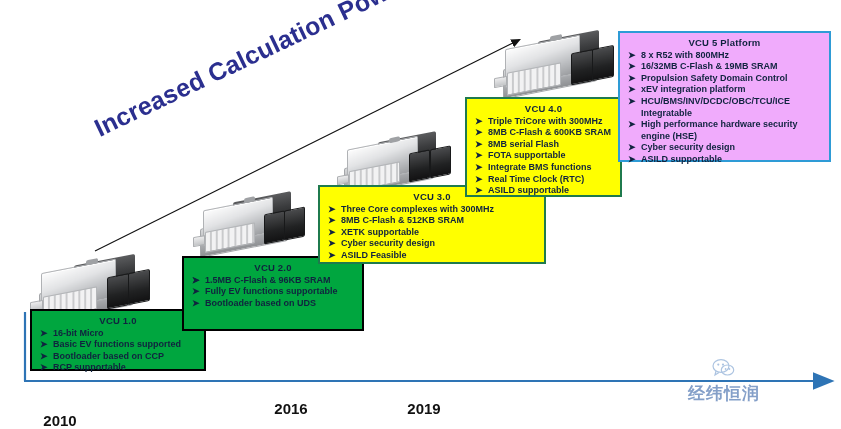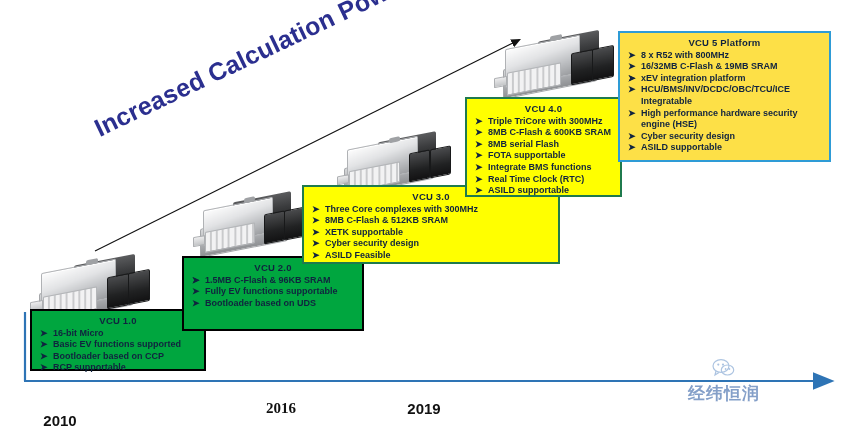--- a/index.html
+++ b/index.html
@@ -100,21 +100,21 @@
     border:2px solid #000000;
     color:#10233f;
   }
   .box.green .box-title{color:#10233f;}
   .box.yellow{
     background:#ffff00;
     border:2px solid #1f7a4d;
     color:#10233f;
   }
   .box.purple{
-    background:#fde047;
+    background:#f0abfc;
     border:2px solid #2e9bd6;
     color:#10233f;
   }
 
   
   .axis{position:absolute;left:0;top:0;width:841px;height:429px;pointer-events:none;}
   .year{
     position:absolute;
     top:400px;
     font-size:15px;
@@ -218,21 +218,21 @@
   <div class="box green" style="left:182px;top:256px;width:182px;height:75px;">
     <div class="box-title">VCU 2.0</div>
     <ul>
       <li><span class="bullet">➤</span></li>
       <li><span class="bullet">➤</span><span>1.5MB C-Flash &amp; 96KB SRAM</span></li>
       <li><span class="bullet">➤</span><span>Fully EV functions supportable</span></li>
       <li><span class="bullet">➤</span><span>Bootloader based on UDS</span></li>
     </ul>
   </div>
 
-  <div class="box yellow" style="left:302px;top:185px;width:258px;height:79px;">
+  <div class="box yellow" style="left:318px;top:185px;width:228px;height:79px;">
     <div class="box-title">VCU 3.0</div>
     <ul>
       <li><span class="bullet">➤</span><span>Three Core complexes with 300MHz</span></li>
       <li><span class="bullet">➤</span><span>8MB C-Flash &amp; 512KB SRAM</span></li>
       <li><span class="bullet">➤</span><span>XETK supportable</span></li>
       <li><span class="bullet">➤</span><span>Cyber security design</span></li>
       <li><span class="bullet">➤</span><span>ASILD Feasible</span></li>
     </ul>
   </div>
 
@@ -247,41 +247,41 @@
       <li><span class="bullet">➤</span><span>Real Time Clock (RTC)</span></li>
       <li><span class="bullet">➤</span><span>ASILD supportable</span></li>
     </ul>
   </div>
 
   <div class="box purple" style="left:618px;top:31px;width:213px;height:131px;">
     <div class="box-title">VCU 5 Platform</div>
     <ul>
       <li><span class="bullet">➤</span><span>8 x R52 with 800MHz</span></li>
       <li><span class="bullet">➤</span><span>16/32MB C-Flash &amp; 19MB SRAM</span></li>
-      <li><span class="bullet">➤</span></li>
+      <li><span class="bullet">➤</span><span>Propulsion Safety Domain Control</span></li>
       <li><span class="bullet">➤</span><span>xEV integration platform</span></li>
       <li><span class="bullet">➤</span><span>HCU/BMS/INV/DCDC/OBC/TCU/ICE Integratable</span></li>
       <li><span class="bullet">➤</span><span>High performance hardware security engine (HSE)</span></li>
       <li><span class="bullet">➤</span><span>Cyber security design</span></li>
       <li><span class="bullet">➤</span><span>ASILD supportable</span></li>
     </ul>
   </div>
 
   <svg class="axis" viewBox="0 0 841 429">
     <defs>
       <marker id="axisarrow" markerWidth="10" markerHeight="10" refX="7" refY="5" orient="auto">
         <polygon points="0,1 10,5 0,9" fill="#2e74b5"></polygon>
       </marker>
     </defs>
     <line x1="24" y1="381" x2="828" y2="381" stroke="#2e74b5" stroke-width="2.2" marker-end="url(#axisarrow)"></line>
     <line x1="25" y1="312" x2="25" y2="381" stroke="#2e74b5" stroke-width="2.2"></line>
   </svg>
 
   <div class="year" style="left:60px;margin-top:12px;">2010</div>
-  <div class="year" style="left:281px;font-family:Liberation Serif, serif;">2016</div>
+  <div class="year" style="left:291px;">2016</div>
   <div class="year" style="left:424px;">2019</div>
   <div class="year" style="left:560px;margin-top:44px;">2021</div>
   <div class="year" style="left:710px;margin-top:40px;">2023</div>
 
   <div class="watermark">
     <svg width="24" height="20" viewBox="0 0 24 20">
       <ellipse cx="9" cy="8" rx="8" ry="6.4" fill="none" stroke="#7aa0cf" stroke-width="1.2"></ellipse>
       <path d="M4 13 L3 17 L7 14.6" fill="none" stroke="#7aa0cf" stroke-width="1.2"></path>
       <circle cx="6.3" cy="6.6" r="1.1" fill="#7aa0cf"></circle>
       <circle cx="11" cy="6.6" r="1.1" fill="#7aa0cf"></circle>

